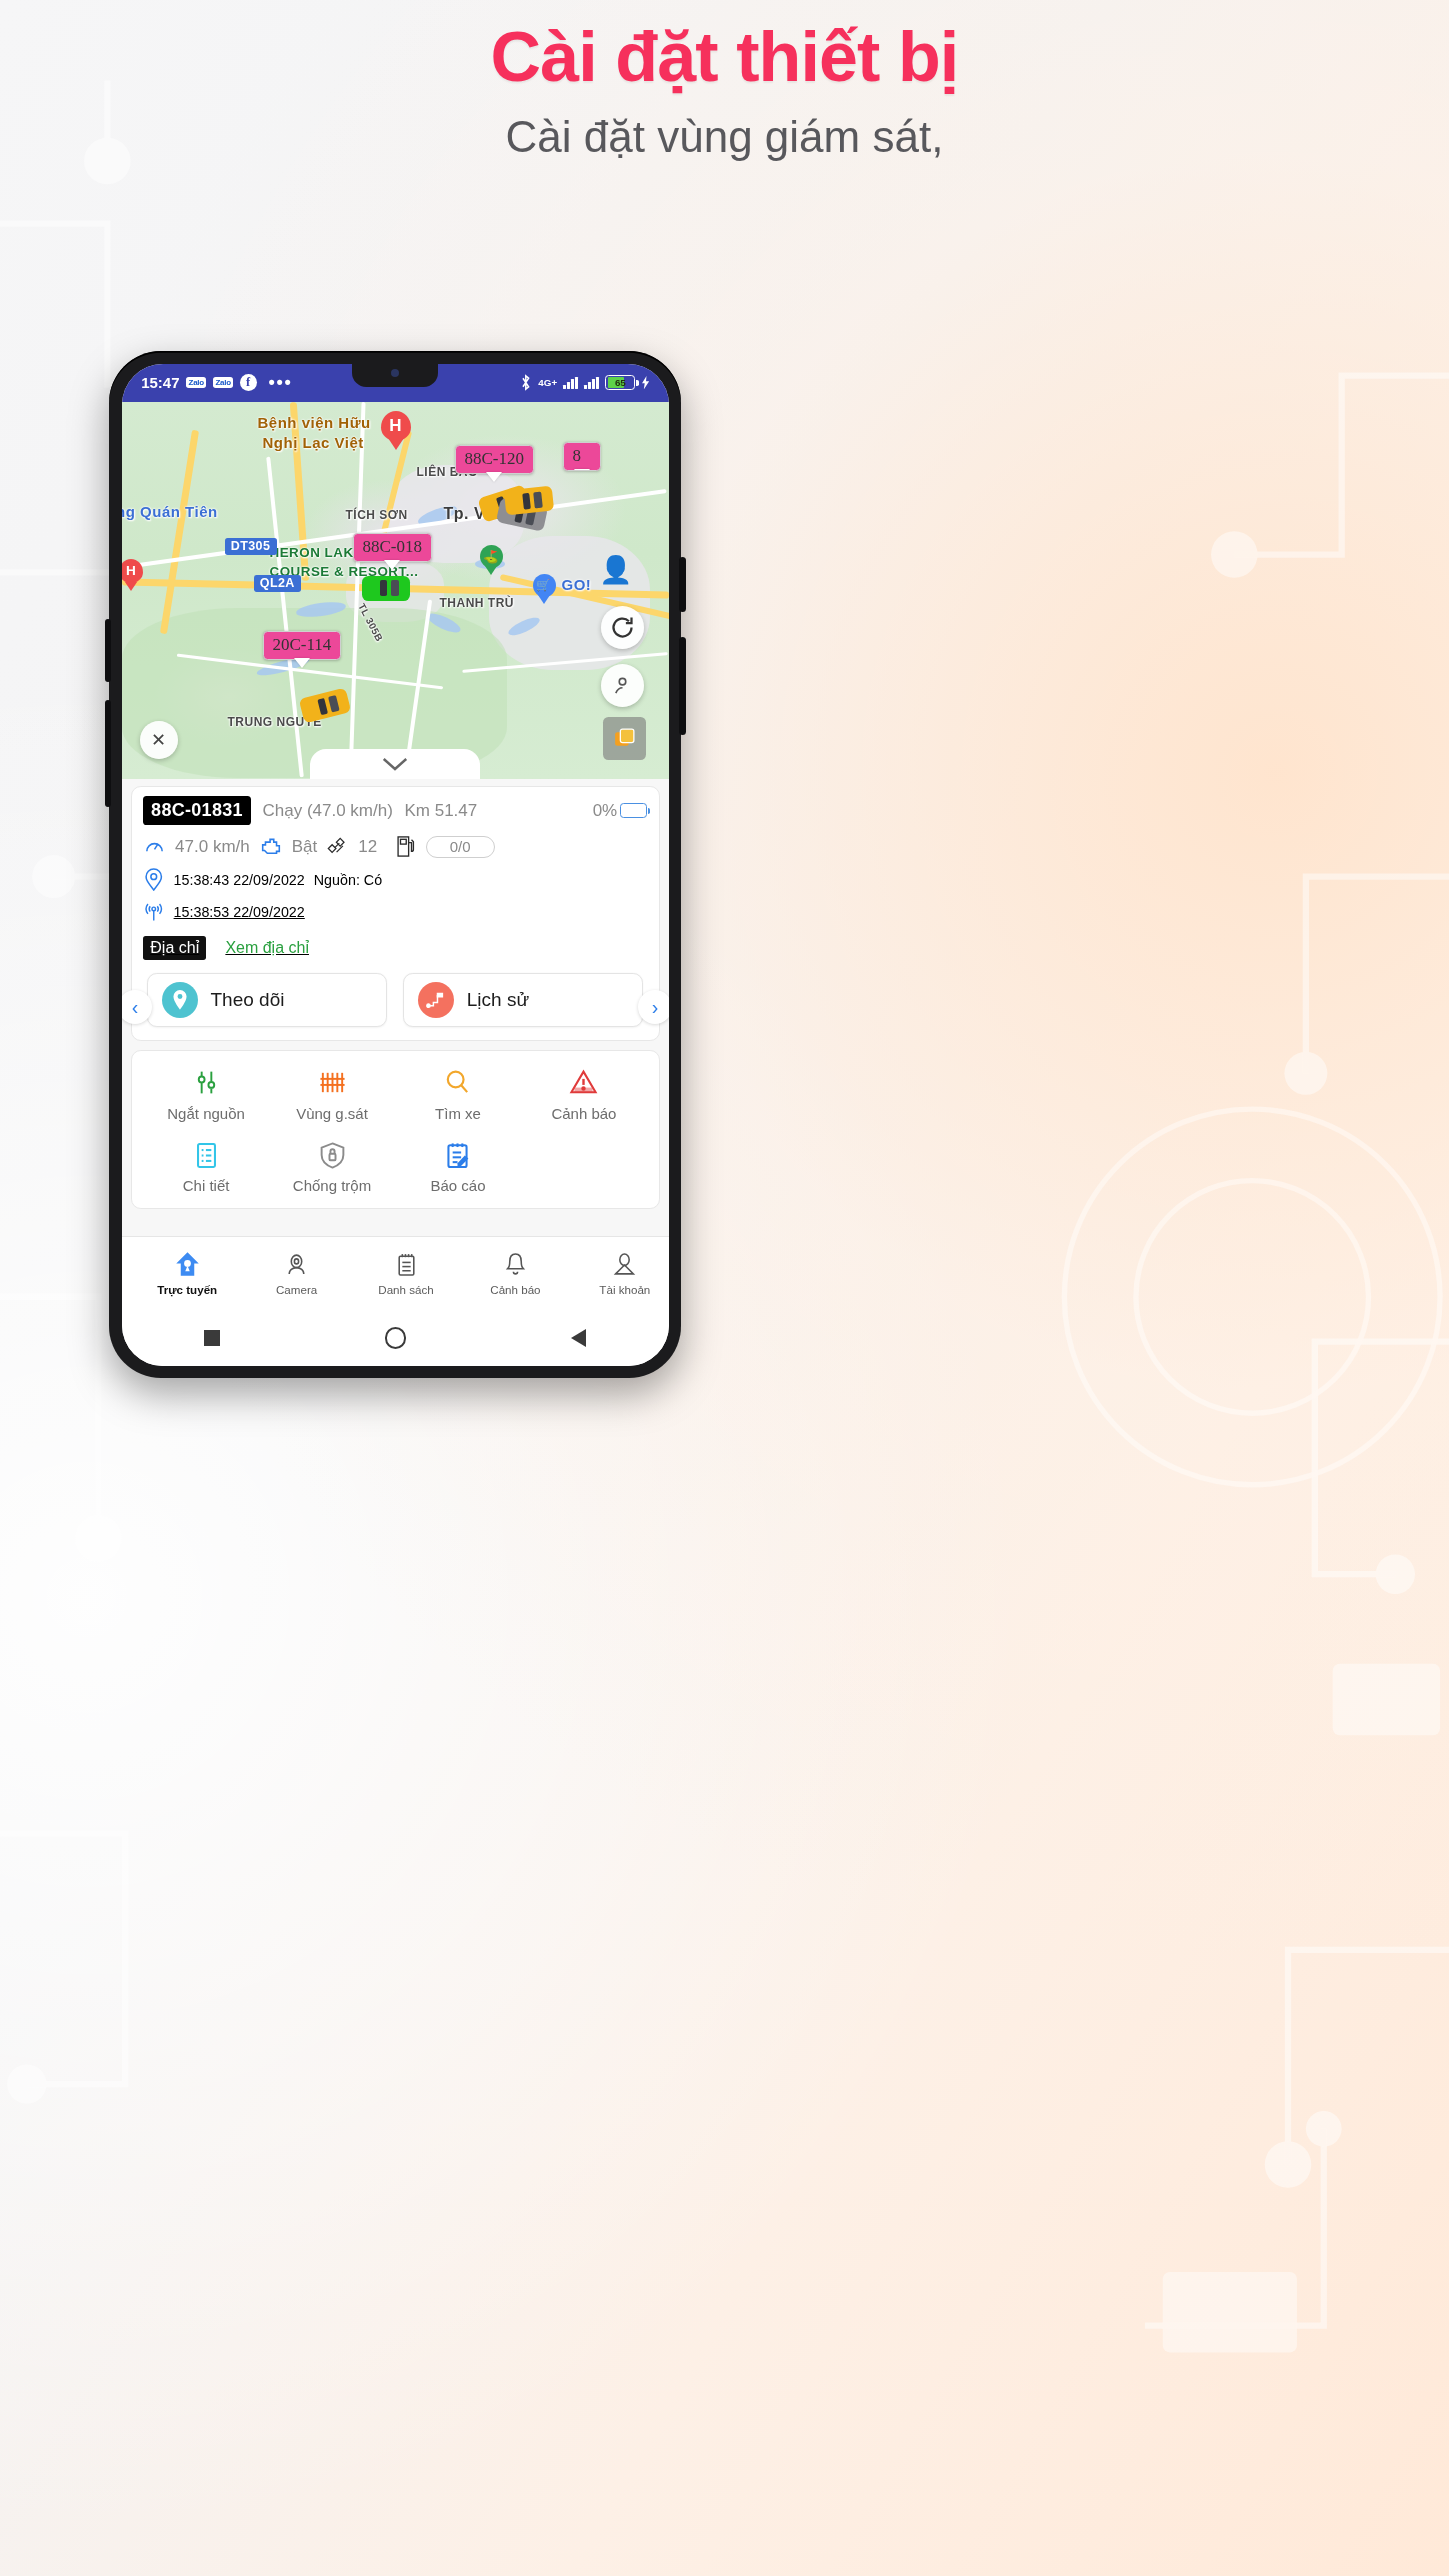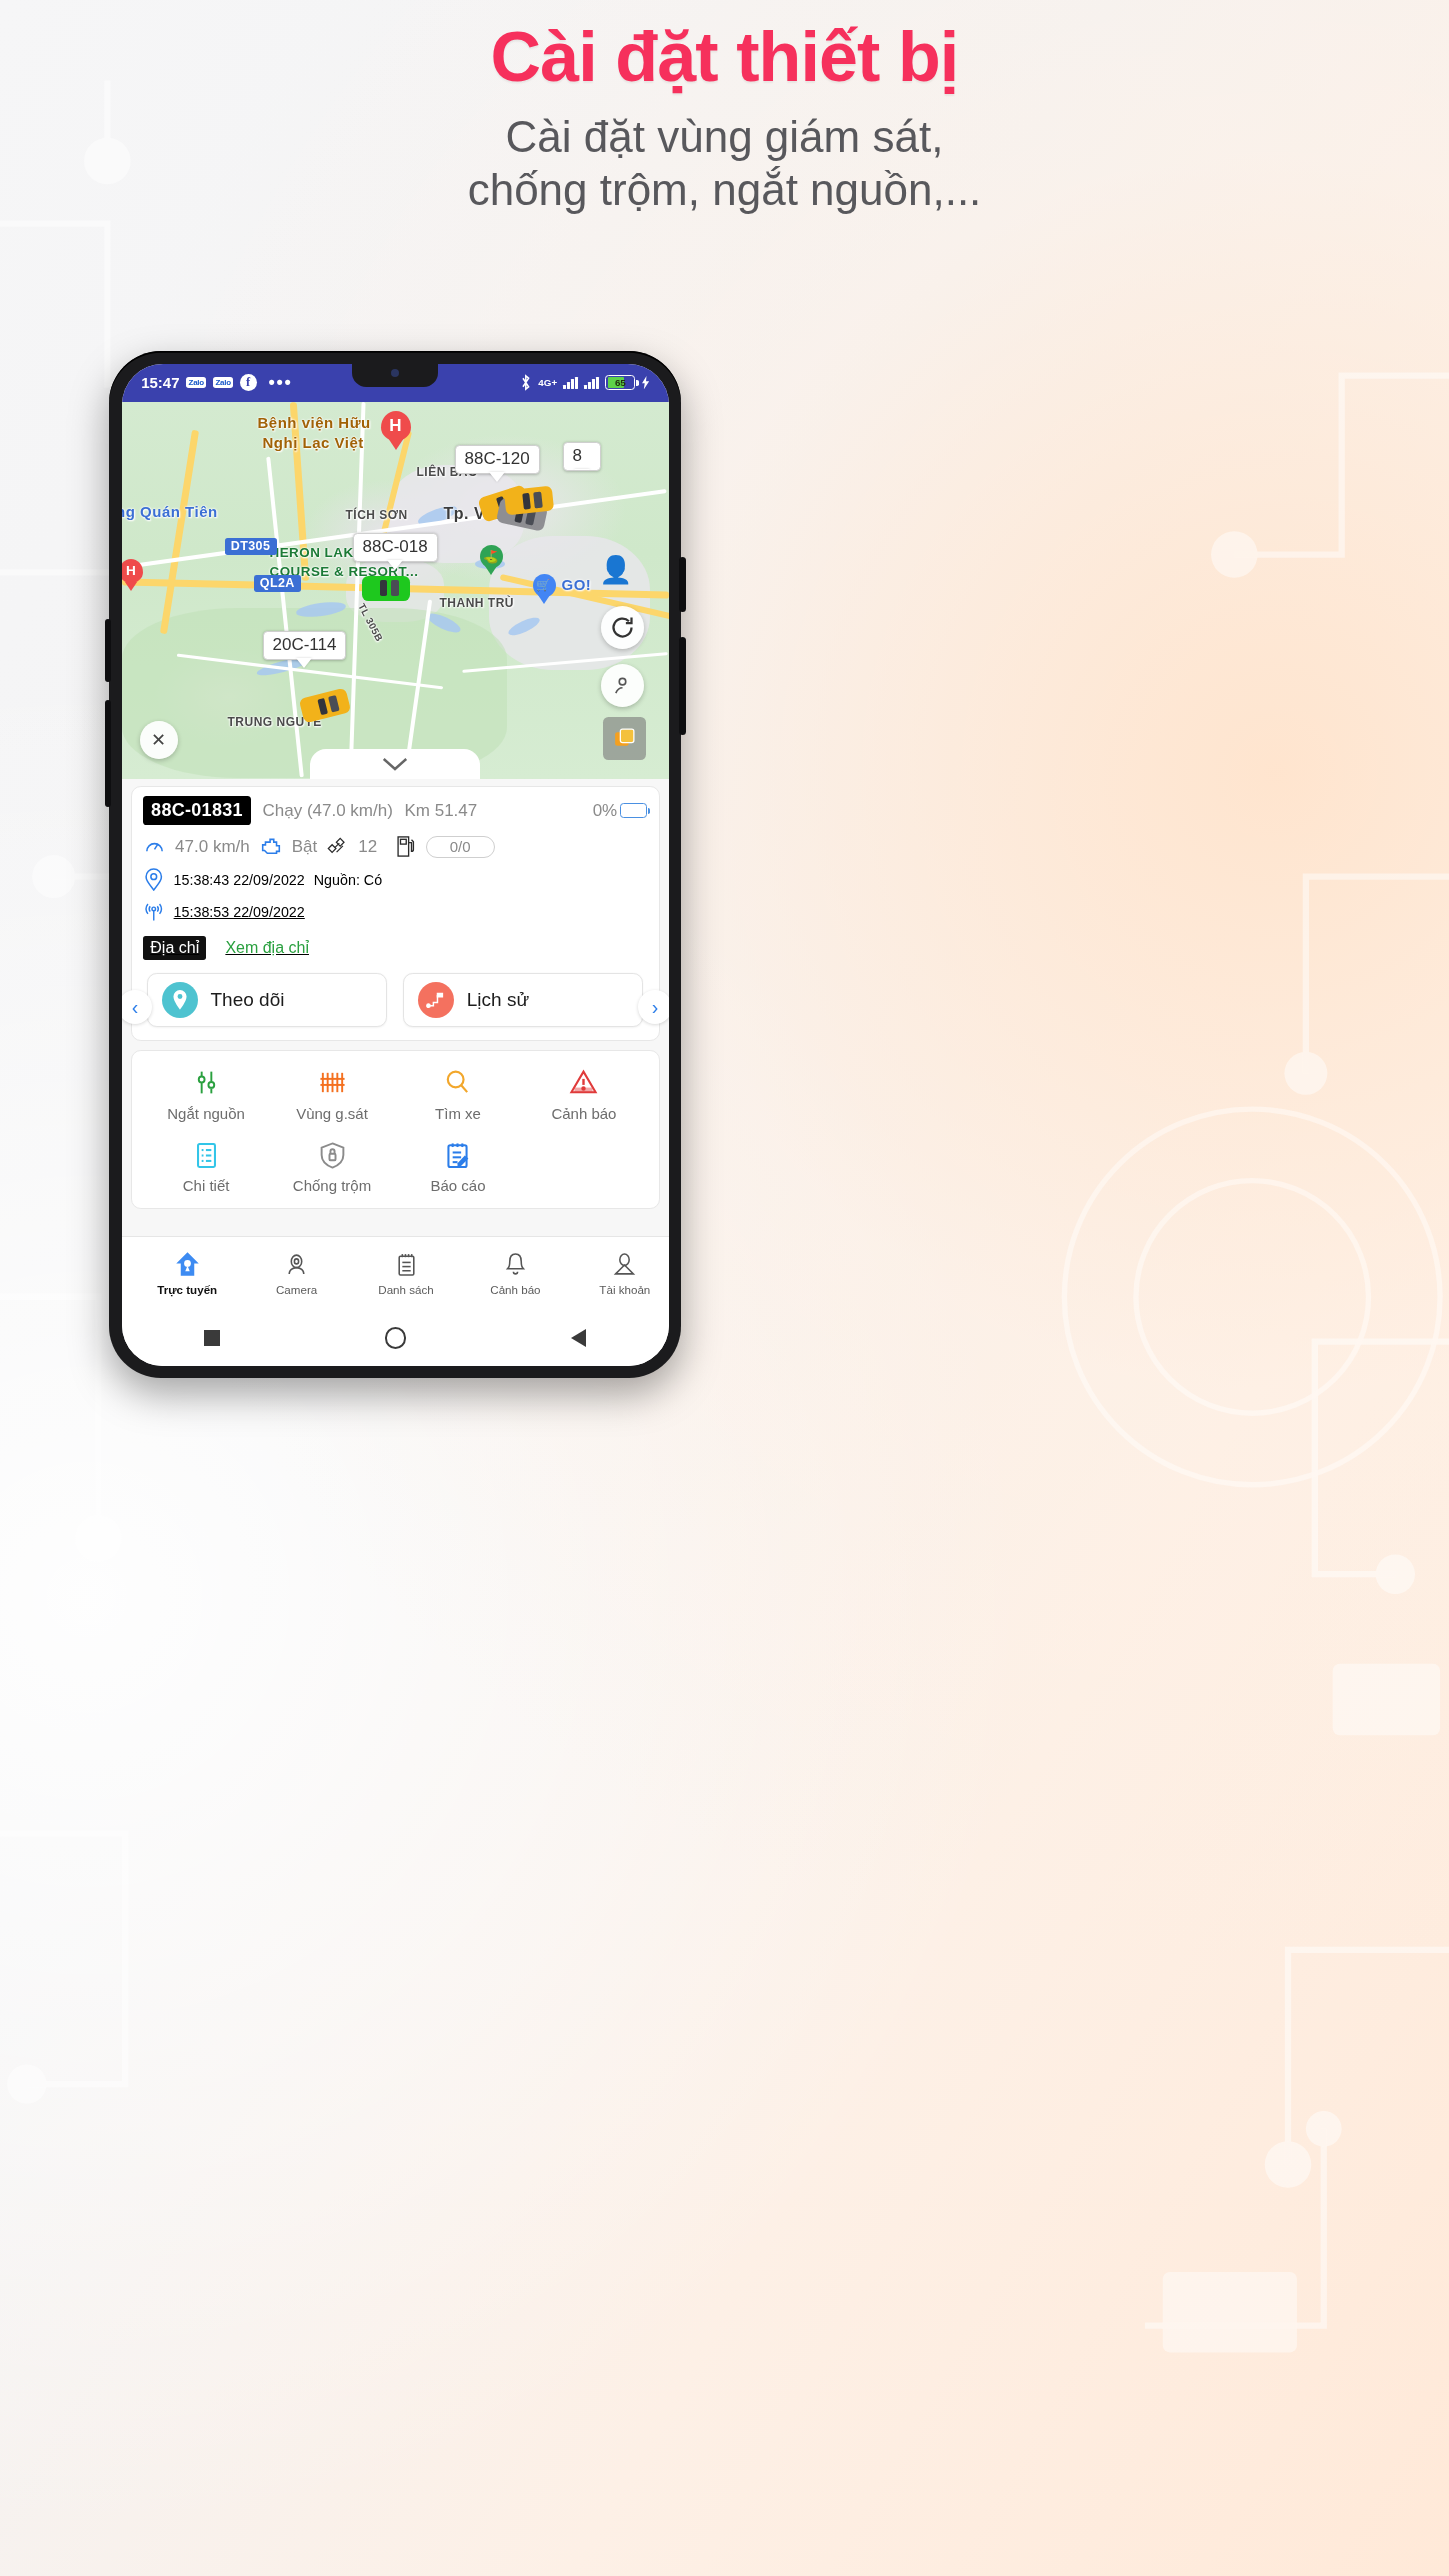--- a/index.html
+++ b/index.html
@@ -141,23 +141,24 @@
   .gpin::after{content:"";position:absolute;bottom:-7.2px;left:50%;transform:translateX(-50%);
     border-left:6.3px solid transparent;border-right:6.3px solid transparent;border-top:9.8px solid #2fa355;}
   .shoppin{
     position:absolute;width:23px;height:23px;border-radius:50%;
     background:#4285f4;color:#fff;display:flex;align-items:center;justify-content:center;font-size:11.6px;
   }
   .shoppin::after{content:"";position:absolute;bottom:-7.2px;left:50%;transform:translateX(-50%);
     border-left:6.3px solid transparent;border-right:6.3px solid transparent;border-top:9.8px solid #4285f4;}
 
   .plate{
-    position:absolute;background:#ffffff;border:0.9px solid #cfcfcf;border-radius:4.5px;
+    position:absolute;background:#ec4899;border:0.9px solid #cfcfcf;border-radius:4.5px;
     padding:3.6px 9px;font-size:17px;color:#333;white-space:nowrap;
     box-shadow:0 0.9px 2.7px rgba(0,0,0,.22);
+    font-family:Liberation Serif, serif;
   }
   .plate::after{
     content:"";position:absolute;left:50%;transform:translateX(-50%);bottom:-9.8px;
     border-left:8px solid transparent;border-right:8px solid transparent;border-top:10.7px solid #fff;
     filter:drop-shadow(0 0.9px 0.9px rgba(0,0,0,.18));
   }
   .car{position:absolute;width:48px;height:25px;border-radius:6.3px;}
   .car i{position:absolute;top:4.5px;left:18px;width:7.2px;height:16px;background:#33353c;border-radius:1.8px;}
   .car b{position:absolute;top:4.5px;left:29px;width:8px;height:16px;background:#4a4d55;border-radius:1.8px;}
 
@@ -277,21 +278,20 @@
   <g fill="#ffffff" opacity="0.9">
     <rect x="1490" y="1860" width="120" height="80" rx="8"></rect>
     <rect x="1300" y="2540" width="150" height="90" rx="8"></rect>
   </g>
 </svg>
 
 <div class="headline">
   <h1>Cài đặt thiết bị</h1>
   <div class="sub">
     <div>Cài đặt vùng giám sát,</div>
-    <div>chống trộm, ngắt nguồn,...</div>
   </div>
 </div>
 
 <div class="dev">
   <div class="devL1"></div>
   <div class="devL2"></div>
 
   <div class="screen">
 
     <div class="statusbar">

